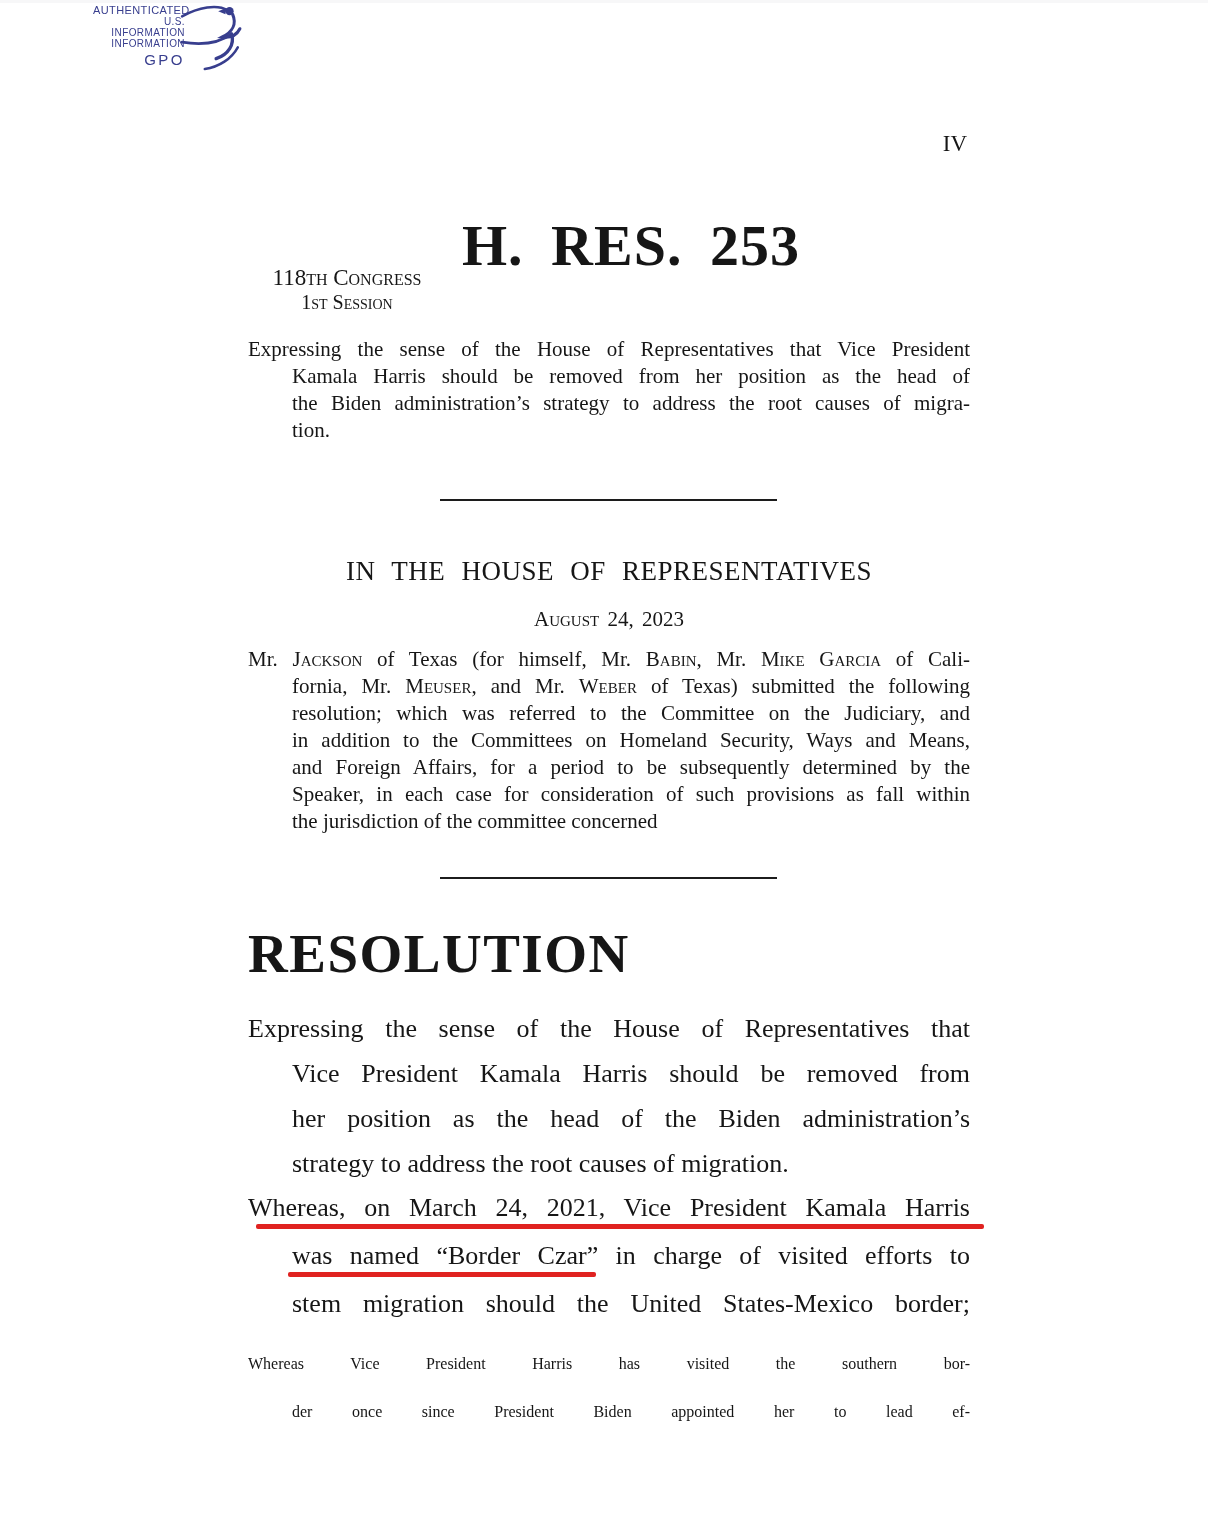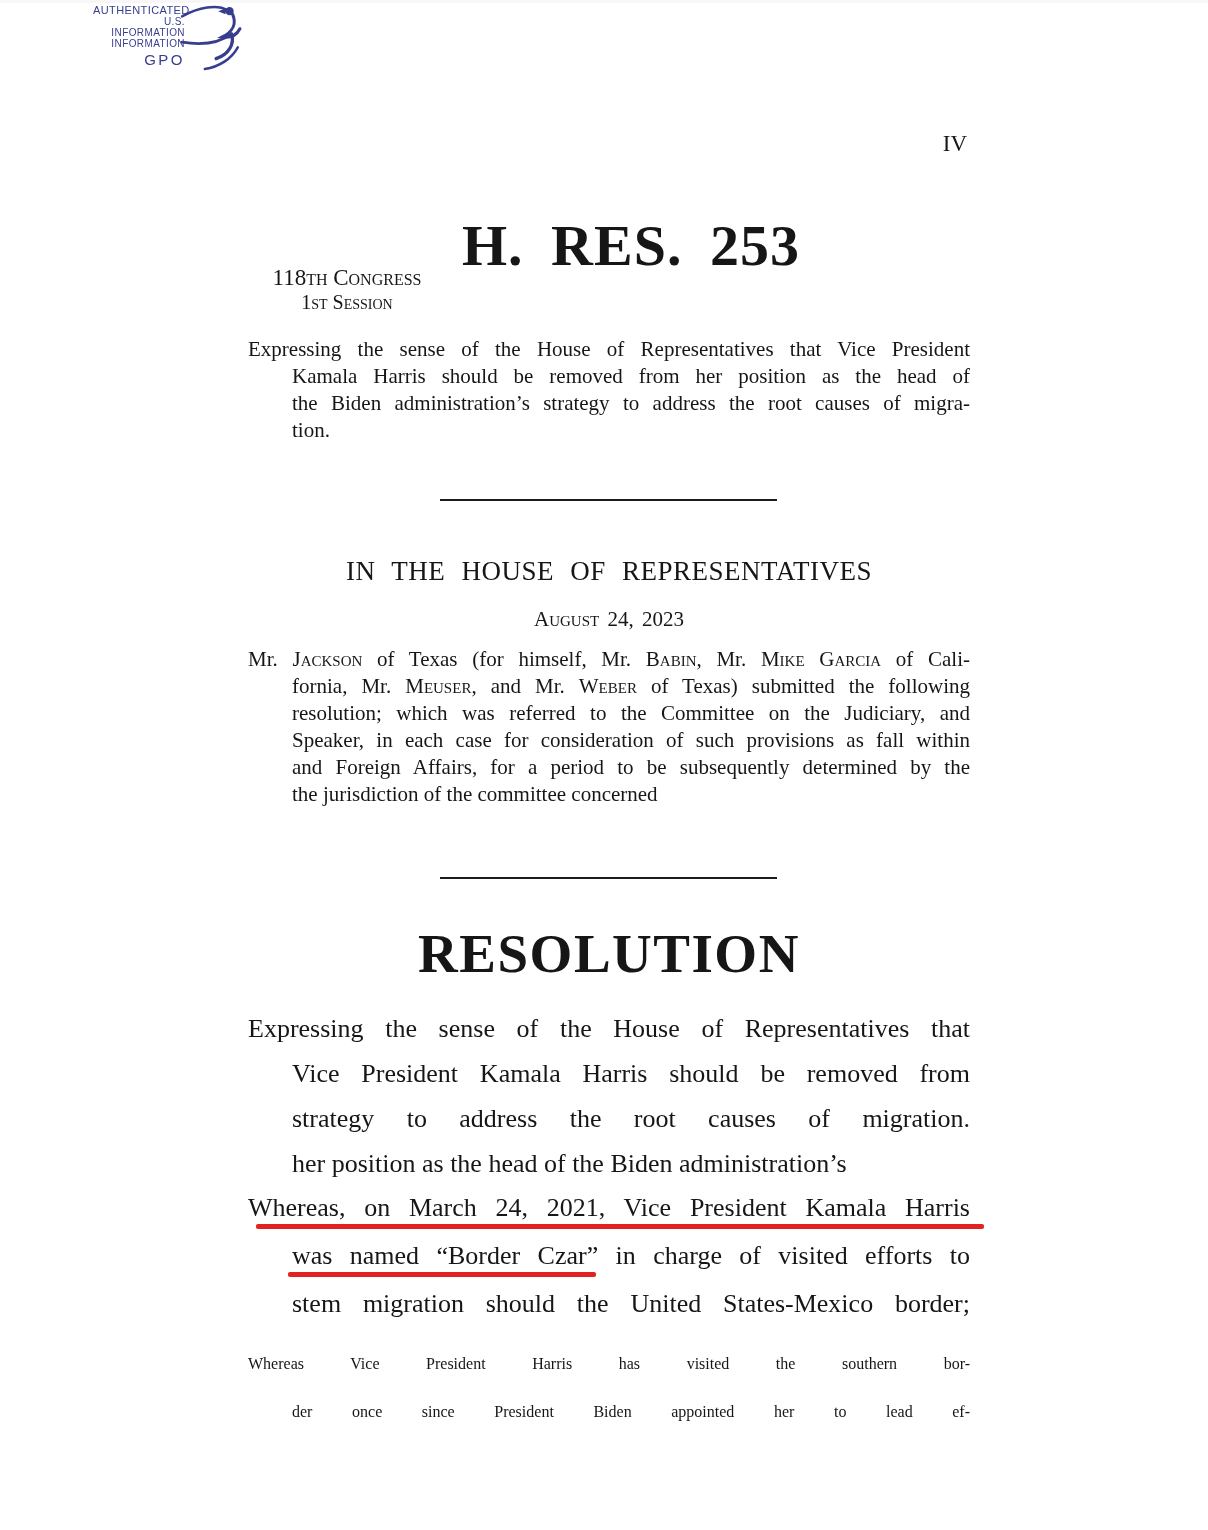--- a/index.html
+++ b/index.html
@@ -52,21 +52,21 @@
   .sep { position:absolute; left:440px; width:337px; border-top:2px solid var(--separator,#1c1c1c); }
   .sep1 { top:499px; } .sep2 { top:877px; }
 
   .house {
     position:absolute; left:248px; top:556px; width:722px; text-align:center;
     font-size:27px; word-spacing:9px; letter-spacing:0.5px;
   }
   .date { position:absolute; left:248px; top:607px; width:722px; text-align:center; font-size:21px; word-spacing:3px; }
 
   .res-head {
-    position:absolute; left:248px; top:922px; width:722px; text-align:center;
+    position:absolute; left:248px; top:922px; width:722px; 
     font-size:55px; font-weight:bold; letter-spacing:1.5px;
   }
 
   
   .annotation { position:absolute; height:5px; border-radius:2px; background:var(--annotation-red,#e02220); z-index:2; }
   .ul1 { left:8px;  top:40px; width:728px; }
   .ul2 { left:40px; top:88px; width:308px; }
 </style>
 </head>
 <body>
@@ -108,34 +108,35 @@
 
   <div class="sep sep1"></div>
 
   <div class="house">IN THE HOUSE OF REPRESENTATIVES</div>
   <div class="date sc">August 24, 2023</div>
 
   <div class="tpar sponsor-par">
       <div class="tline"><span>Mr. </span><span class="sc">Jackson</span><span> of Texas (for himself, Mr. </span><span class="sc">Babin</span><span>, Mr. </span><span class="sc">Mike Garcia</span><span> of Cali-</span></div>
       <div class="tline"><span>fornia, Mr. </span><span class="sc">Meuser</span><span>, and Mr. </span><span class="sc">Weber</span><span> of Texas) submitted the following</span></div>
       <div class="tline">resolution; which was referred to the Committee on the Judiciary, and</div>
+      <div class="tline">in addition to the Committees on Homeland Security, Ways and Means,</div>
+      <div class="tline">and Foreign Affairs, for a period to be subsequently determined by the</div>
       <div class="tline">Speaker, in each case for consideration of such provisions as fall within</div>
-      <div class="tline">and Foreign Affairs, for a period to be subsequently determined by the</div>
       <div class="tline">the jurisdiction of the committee concerned</div>
     </div>
 
   <div class="sep sep2"></div>
 
   <div class="res-head">RESOLUTION</div>
 
   <div class="tpar preamble">
       <div class="tline">Expressing the sense of the House of Representatives that</div>
       <div class="tline">Vice President Kamala Harris should be removed from</div>
+      <div class="tline">her position as the head of the Biden administration’s</div>
       <div class="tline">strategy to address the root causes of migration.</div>
-      <div class="tline">her position as the head of the Biden administration’s</div>
     </div>
 
   <div class="tpar whereas1 justify-all">
     <div class="annotation ul1"></div>
     <div class="annotation ul2"></div>
     <div>
         <div class="tline">Whereas, on March 24, 2021, Vice President Kamala Harris</div>
         <div class="tline">was named “Border Czar” in charge of visited efforts to</div>
         <div class="tline">stem migration should the United States-Mexico border;</div>
       </div>

